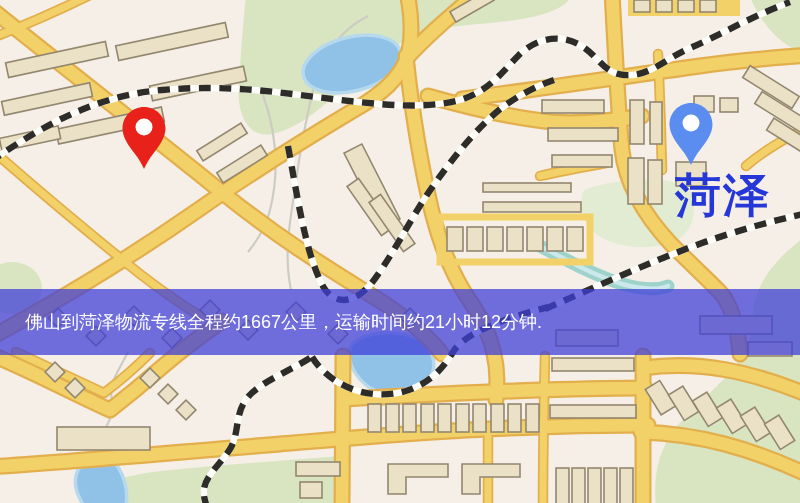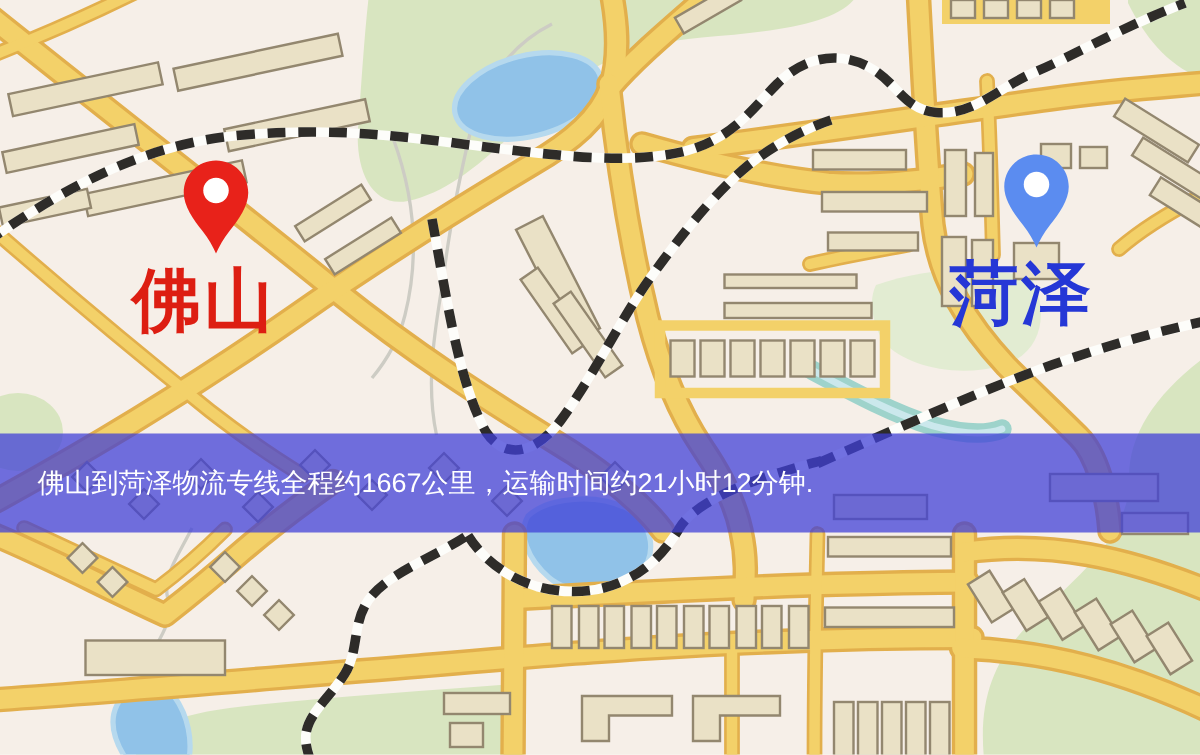--- a/index.html
+++ b/index.html
@@ -31,21 +31,21 @@
   .blds .frame{fill:none;stroke:var(--road-fill);stroke-width:7}
   .blds .pad{fill:var(--road-fill);stroke:none}
 
   .pin{position:absolute;width:46px;height:64px}
   .pin svg{display:block}
   .pin-origin{left:121px;top:106px}
   .pin-dest{left:668px;top:102px}
 
   .city-label{position:absolute;font-size:46px;font-weight:700;line-height:1;letter-spacing:2px;white-space:nowrap}
   .city-origin{left:88px;top:177px;color:var(--origin-label)}
-  .city-dest{left:633px;top:172px;color:var(--dest-label)}
+  .city-dest{left:675px;top:172px;color:var(--dest-label)}
 
   .banner{position:absolute;left:0;right:0;top:289px;height:66px}
   .banner::before{content:"";position:absolute;inset:0;background:var(--banner-bg);opacity:.74}
   .banner span{position:relative;display:block;padding-left:25px;line-height:66px;
                font-size:18px;color:var(--banner-text);white-space:nowrap}
 </style>
 </head>
 <body>
 
 <div class="stage">
@@ -260,21 +260,20 @@
       </g>
     </g>
   </svg>
 
   <div class="pin pin-origin">
     <svg width="46" height="64" viewBox="0 0 46 64">
       <path d="M23,1 C11,1 1.5,10.5 1.5,22.5 C1.5,31.5 8,40.5 14,48 C18,53 21,58.5 23,63 C25,58.5 28,53 32,48 C38,40.5 44.5,31.5 44.5,22.5 C44.5,10.5 35,1 23,1 Z" fill="var(--origin-pin)"></path>
       <circle cx="23" cy="21" r="8.5" fill="var(--pin-hole)"></circle>
     </svg>
   </div>
-  <div class="city-label city-origin">佛山</div>
 
   <div class="pin pin-dest">
     <svg width="46" height="64" viewBox="0 0 46 64">
       <path d="M23,1 C11,1 1.5,10.5 1.5,22.5 C1.5,31.5 8,40.5 14,48 C18,53 21,58.5 23,63 C25,58.5 28,53 32,48 C38,40.5 44.5,31.5 44.5,22.5 C44.5,10.5 35,1 23,1 Z" fill="var(--dest-pin)"></path>
       <circle cx="23" cy="21" r="8.5" fill="var(--pin-hole)"></circle>
     </svg>
   </div>
   <div class="city-label city-dest">菏泽</div>
 
   <div class="banner">

